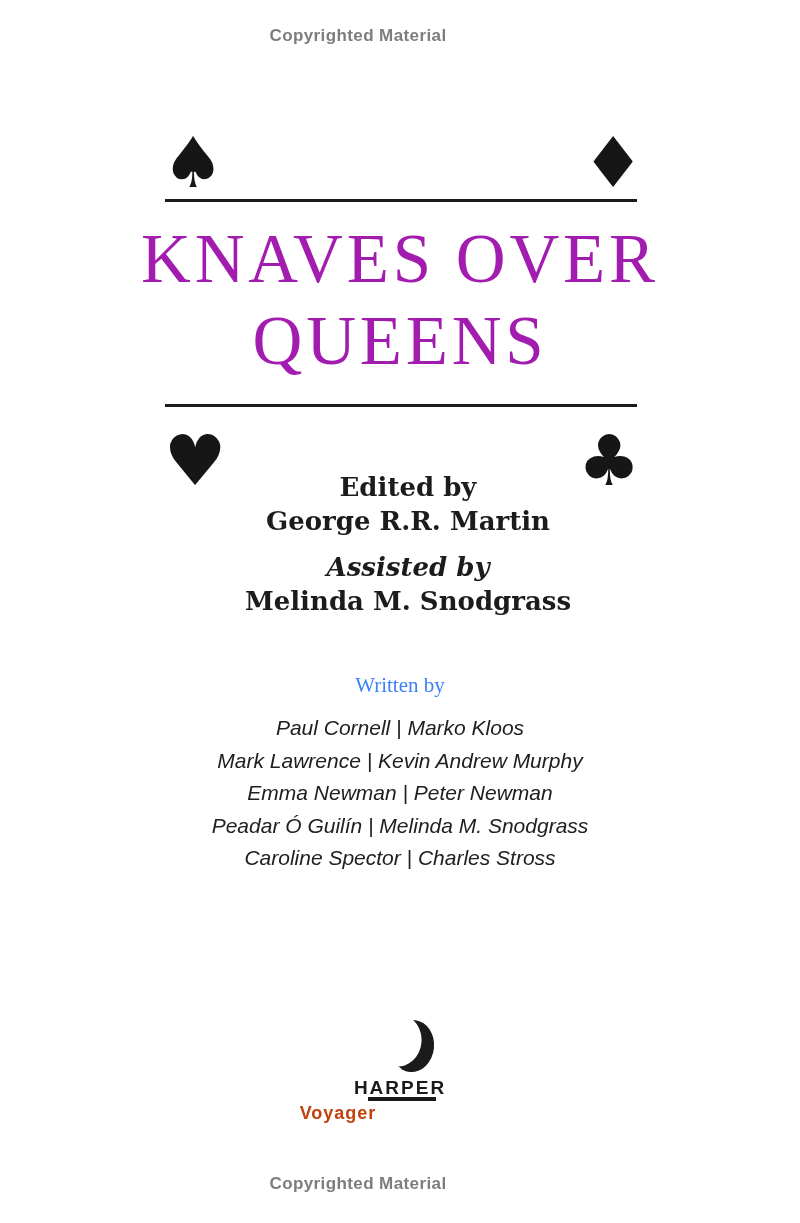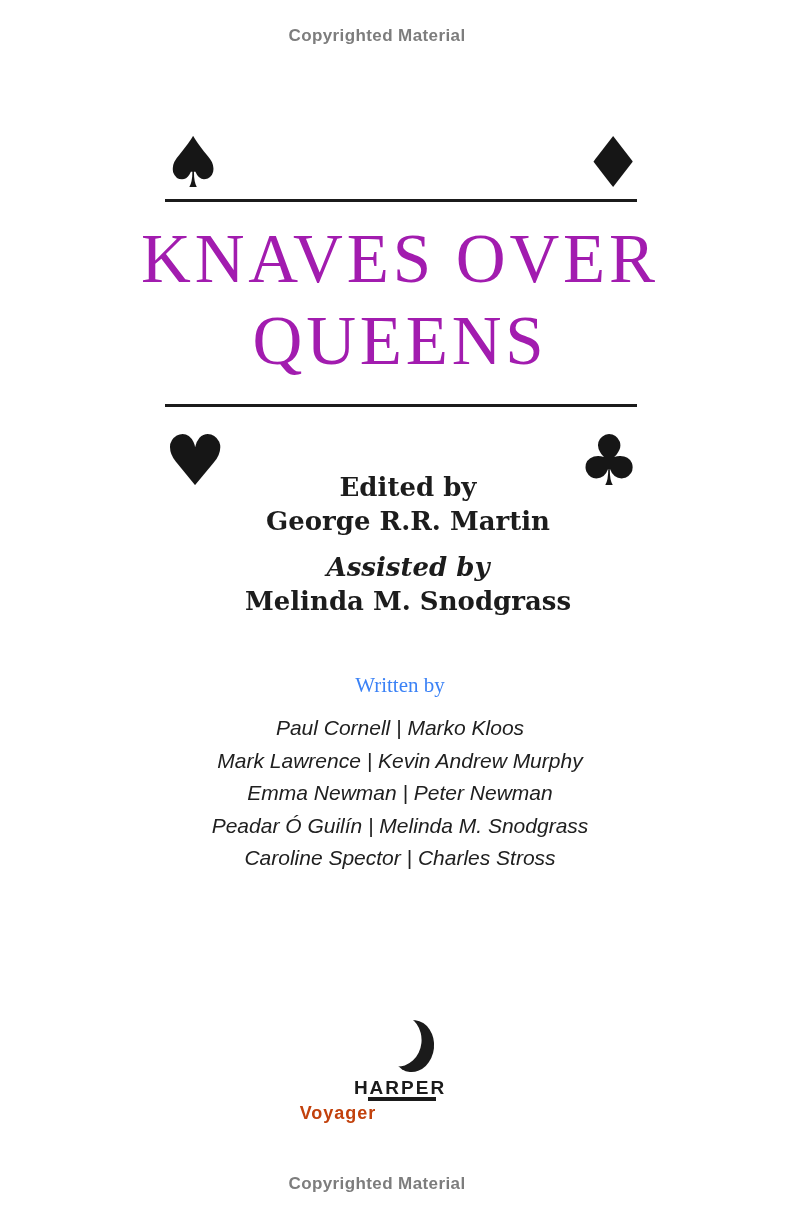--- a/index.html
+++ b/index.html
@@ -4,21 +4,21 @@
 <style>
   html,body { margin:0; padding:0; background:#ffffff; }
   .page {
     position:relative; width:800px; height:1223px; margin:0 auto;
     background:#ffffff; overflow:hidden;
     font-family:"Liberation Serif", serif; color:#1e1e1e;
   }
   .copyright {
     position:absolute; left:0; width:716px; text-align:center;
     font-family:"Liberation Sans", sans-serif; font-weight:bold;
-    font-size:17px; line-height:24px; color:#7d7d7d; letter-spacing:0.4px;padding-left:19px;
+    font-size:17px; line-height:24px; color:#7d7d7d; letter-spacing:0.4px;
   }
   .copyright.top { top:24px; }
   .copyright.bottom { top:1172px; }
 
   .suit {
     position:absolute; width:62px; height:62px;
     display:flex; align-items:center; justify-content:center;
     font-family:"DejaVu Sans", sans-serif; font-size:70px; line-height:62px;
     color:#161616;
   }

